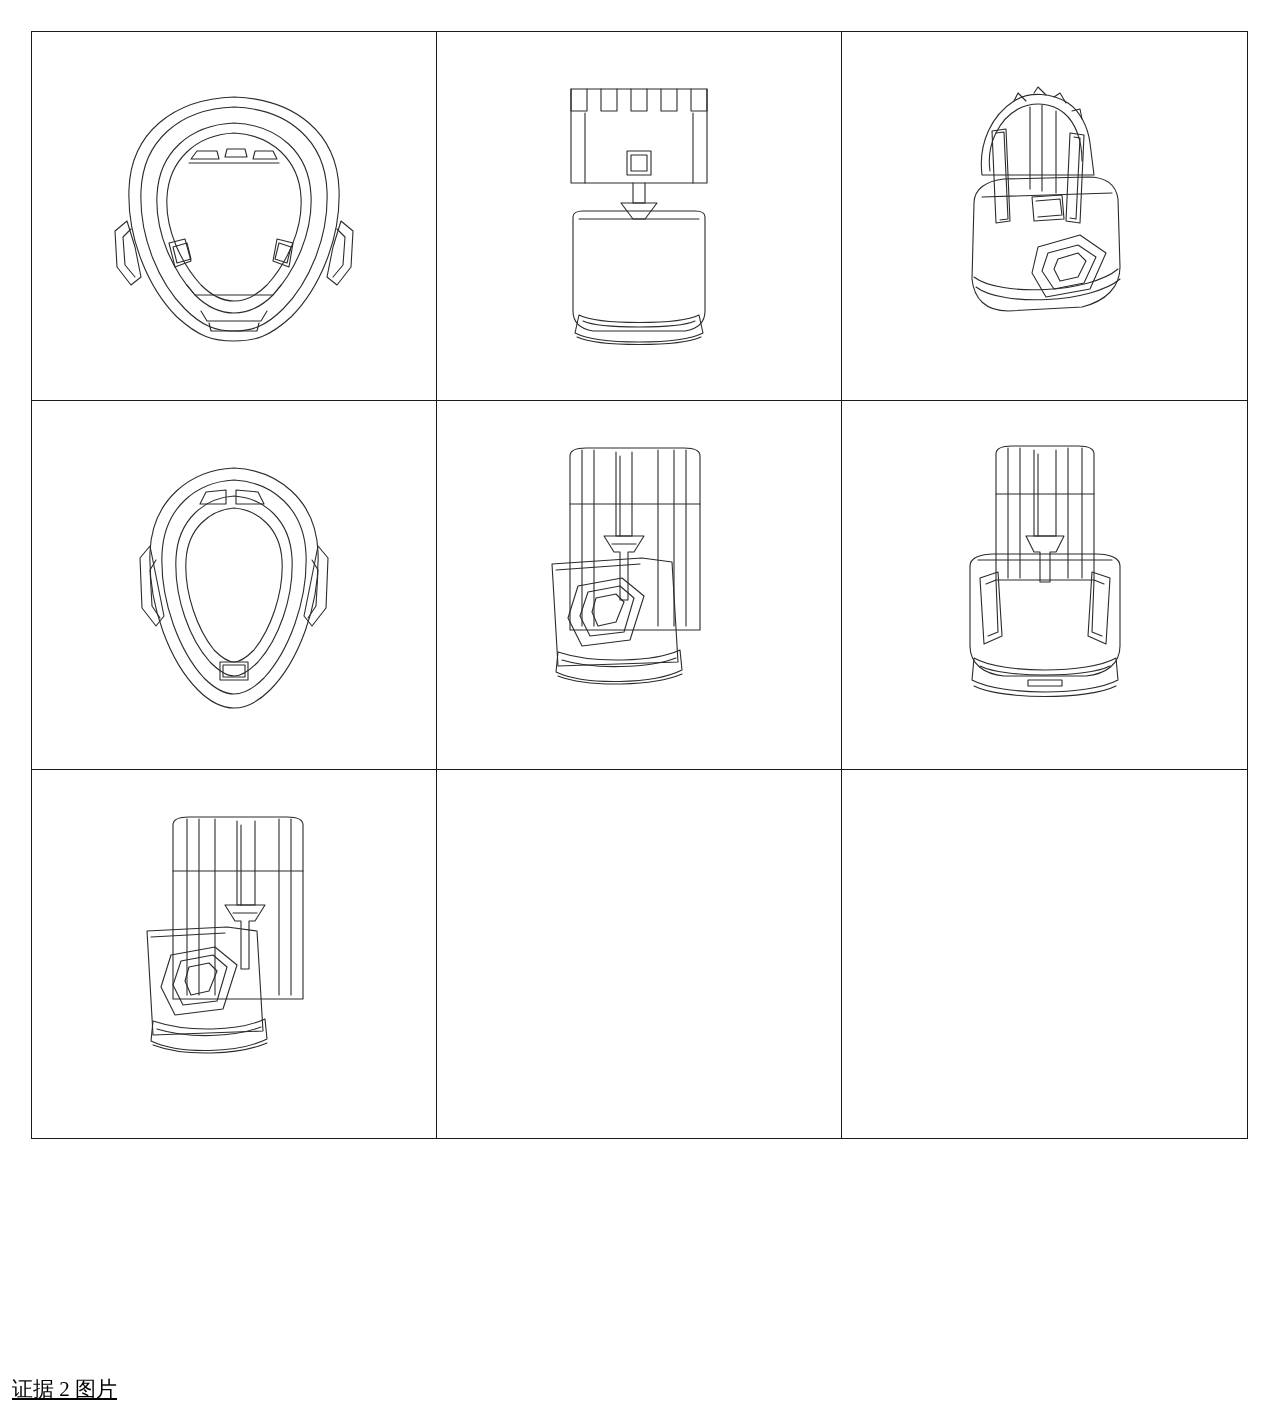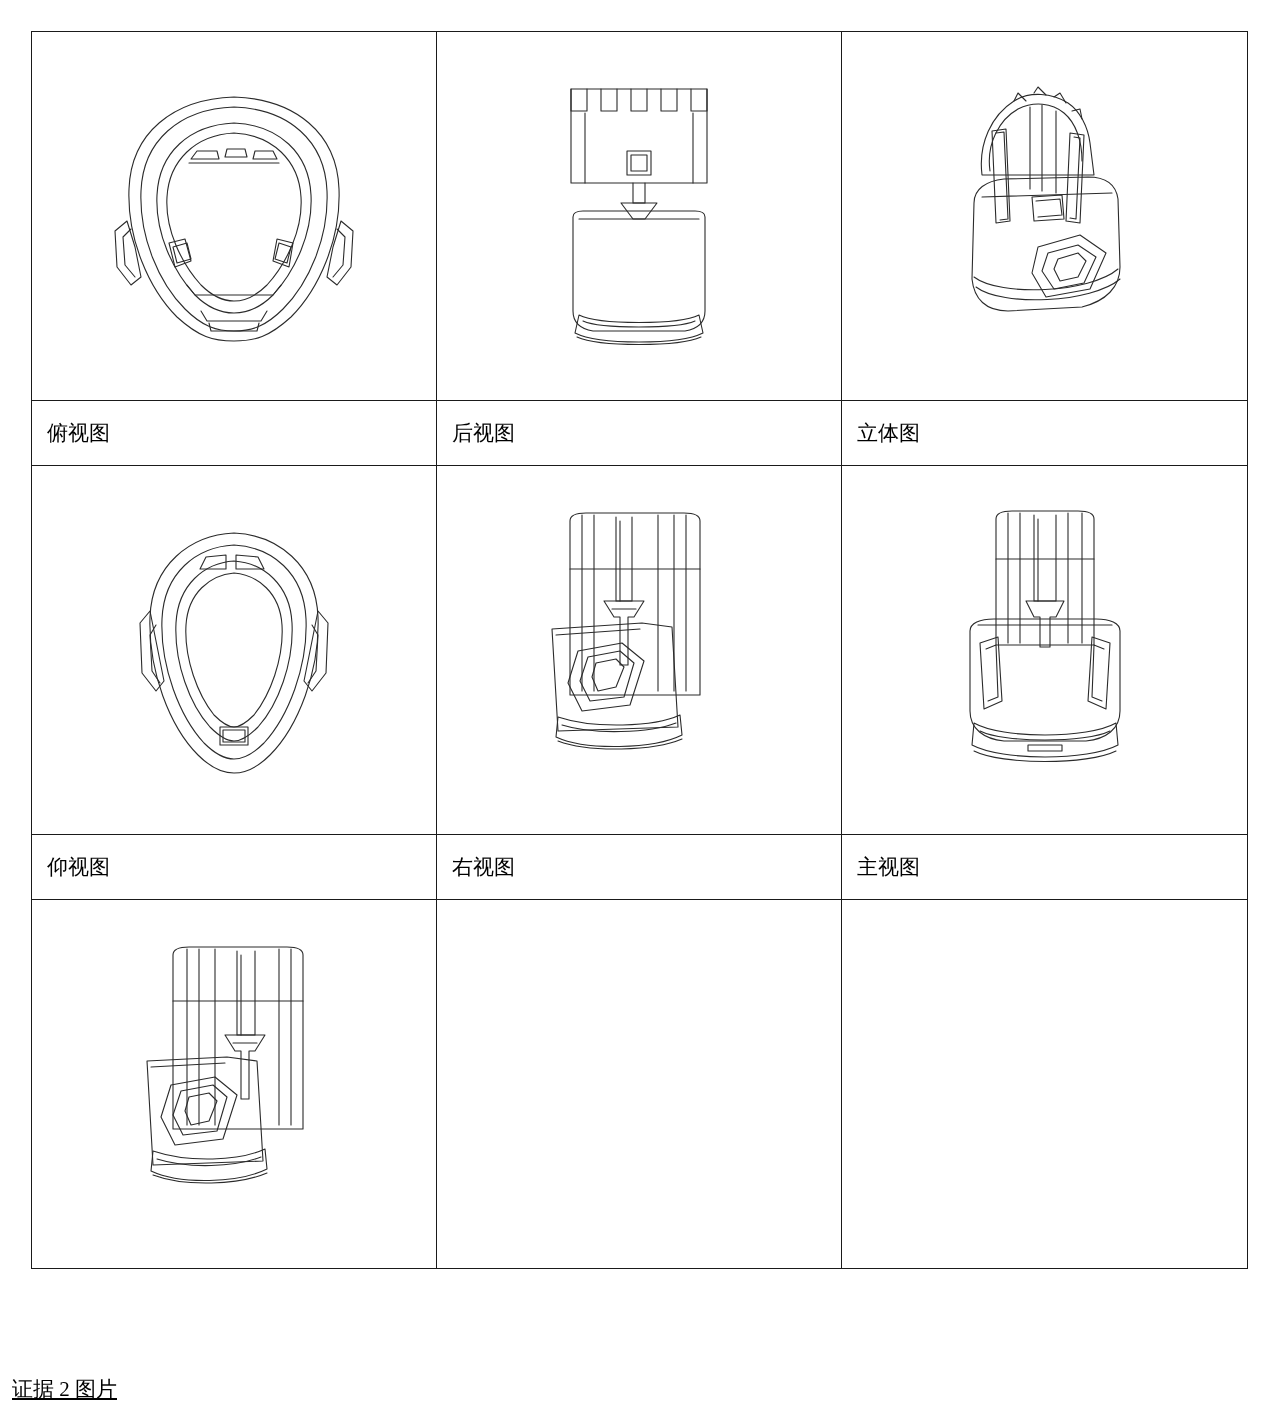--- a/index.html
+++ b/index.html
@@ -185,31 +185,20 @@
               <path d="M118 182 L148 174 L166 186 L154 212 L124 218 L112 200 Z"></path>
               <path d="M128 188 L148 182 L156 190 L148 206 L130 210 L124 198 Z"></path>
 
               <path d="M44 206 C70 226 160 222 188 198"></path>
               <path d="M46 216 C72 236 162 232 190 208"></path>
             </svg>
           </div>
         </td>
       </tr>
 
-      <tr>
-        <td class="label-cell">
-          <span class="label-text">俯视图</span>
-        </td>
-        <td class="label-cell">
-          <span class="label-text">后视图</span>
-        </td>
-        <td class="label-cell">
-          <span class="label-text">立体图</span>
-        </td>
-      </tr>
 
       <tr>
         <td class="fig-cell">
           <div class="fig-wrap">
             <svg width="300" height="290" viewBox="0 0 300 290">
               <path d="M66 112 C68 60 106 30 150 28 C194 30 232 60 234 112 C236 166 214 222 186 250 C172 264 160 268 150 268 C140 268 128 264 114 250 C86 222 64 166 66 112 Z"></path>
               <path d="M78 114 C80 68 112 42 150 40 C188 42 220 68 222 114 C224 162 204 212 180 238 C168 250 158 254 150 254 C142 254 132 250 120 238 C96 212 76 162 78 114 Z"></path>
               <path d="M92 118 C94 80 120 58 150 56 C180 58 206 80 208 118 C210 158 194 200 174 222 C164 232 156 236 150 236 C144 236 136 232 126 222 C106 200 90 158 92 118 Z"></path>
               <path d="M102 120 C104 88 126 70 150 68 C174 70 196 88 198 120 C200 154 186 190 170 210 C162 218 155 222 150 222 C145 222 138 218 130 210 C114 190 100 154 102 120 Z"></path>
 
@@ -282,31 +271,20 @@
 
               <path d="M34 218 C62 234 148 234 176 218 L178 240 C148 256 62 256 32 240 Z"></path>
               <path d="M40 226 C64 238 146 238 170 226"></path>
               <path d="M34 246 C62 260 148 260 176 246"></path>
               <path d="M88 240 L122 240 L122 246 L88 246 Z"></path>
             </svg>
           </div>
         </td>
       </tr>
 
-      <tr>
-        <td class="label-cell">
-          <span class="label-text">仰视图</span>
-        </td>
-        <td class="label-cell">
-          <span class="label-text">右视图</span>
-        </td>
-        <td class="label-cell">
-          <span class="label-text">主视图</span>
-        </td>
-      </tr>
 
       <tr>
         <td class="fig-cell">
           <div class="fig-wrap">
             <svg width="210" height="290" viewBox="0 0 210 290">
               <path d="M44 16 C44 10 50 8 60 8 L158 8 C168 8 174 10 174 16 L174 190 L44 190 Z"></path>
               <path d="M58 10 L58 186"></path>
               <path d="M70 10 L70 186"></path>
               <path d="M86 10 L86 186"></path>
               <path d="M150 10 L150 186"></path>

